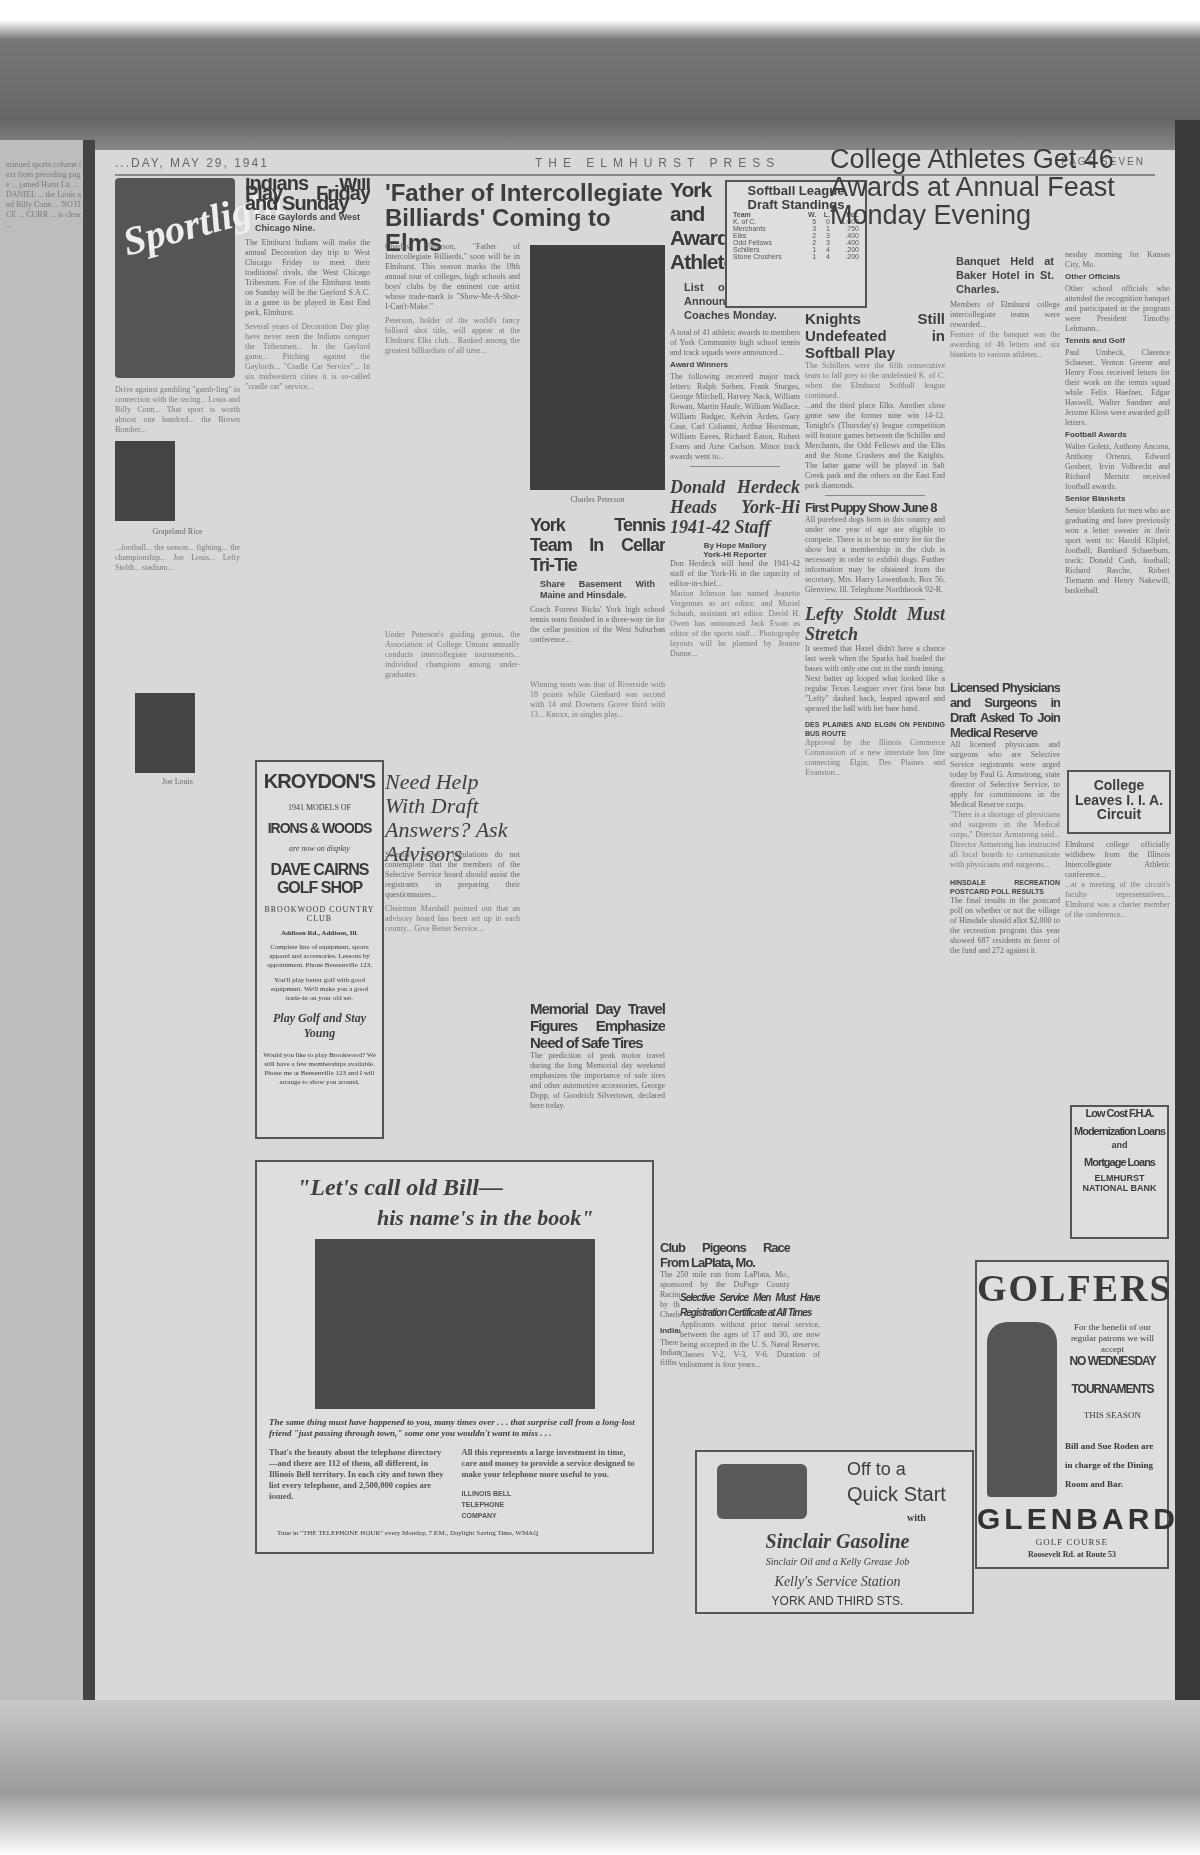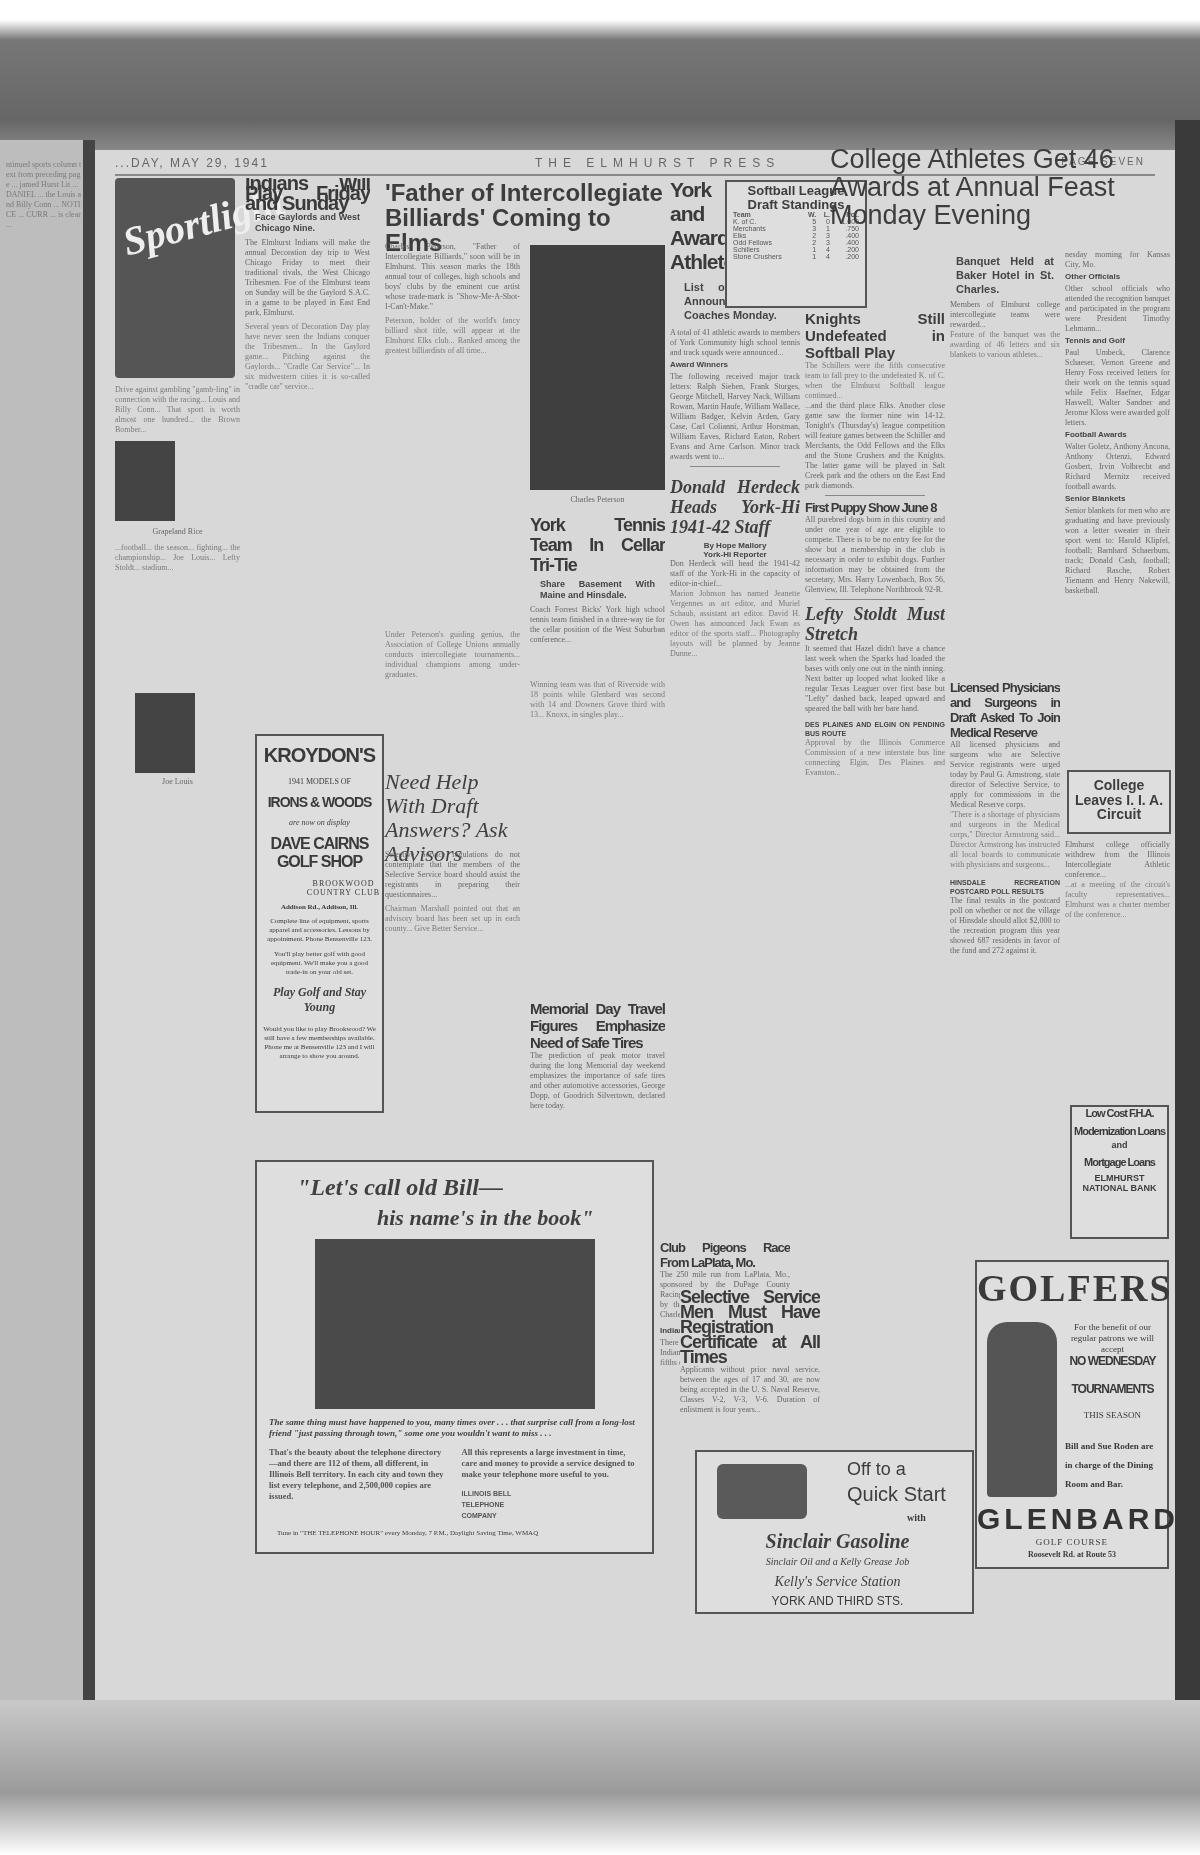--- a/index.html
+++ b/index.html
@@ -79,27 +79,27 @@
   <div class="col" style="left:290px;top:480px;width:135px;height:140px;">
     <div class="filler">Under Peterson's guiding genius, the Association of College Unions annually conducts intercollegiate tournaments... individual champions among under-graduates.</div>
   </div>
 
   <div class="ital" style="position:absolute;left:290px;top:620px;width:135px;font-size:22px;line-height:24px;">Need Help With Draft Answers? Ask Advisors</div>
   <div class="col" style="left:290px;top:700px;width:135px;height:400px;">
     <div>Selective Service regulations do not contemplate that the members of the Selective Service board should assist the registrants in preparing their questionnaires...</div>
     <div class="filler" style="margin-top:4px;">Chairman Marshall pointed out that an advisory board has been set up in each county... Give Better Service...</div>
   </div>
 
-  <div class="box" style="left:160px;top:584px;width:125px;height:375px;text-align:center;">
+  <div class="box" style="left:160px;top:610px;width:125px;height:375px;text-align:center;">
     <div class="hl-cond" style="font-size:20px;margin-top:8px;">KROYDON'S</div>
     <div style="font-size:8px;margin-top:10px;">1941 MODELS OF</div>
     <div class="hl-cond" style="font-size:14px;margin-top:8px;">IRONS &amp; WOODS</div>
     <div class="ital" style="font-size:8px;margin-top:8px;">are now on display</div>
     <div class="hl-cond" style="font-size:16px;margin:8px 6px 0;">DAVE CAIRNS GOLF SHOP</div>
-    <div style="font-size:8px;margin-top:8px;letter-spacing:1px;padding-left:48px;">BROOKWOOD COUNTRY CLUB</div>
+    <div style="font-size:8px;margin-top:8px;letter-spacing:1px;">BROOKWOOD COUNTRY CLUB</div>
     <div style="font-size:7px;font-weight:bold;margin-top:6px;">Addison Rd., Addison, Ill.</div>
     <div style="font-size:7px;margin:6px 6px 0;line-height:9px;">Complete line of equipment, sports apparel and accessories. Lessons by appointment. Phone Bensenville 123.</div>
     <div style="font-size:7px;margin:6px 6px 0;line-height:9px;">You'll play better golf with good equipment. We'll make you a good trade-in on your old set.</div>
     <div class="ital" style="font-size:12px;font-weight:bold;margin:8px 6px 0;">Play Golf and Stay Young</div>
     <div style="font-size:7px;margin:10px 6px 0;line-height:9px;">Would you like to play Brookwood? We still have a few memberships available. Phone me at Bensenville 123 and I will arrange to show you around.</div>
   </div>
 
   <div class="box" style="left:160px;top:1010px;width:395px;height:390px;">
     <div class="ital" style="font-size:24px;font-weight:bold;margin:12px 0 0 40px;">"Let's call old Bill—</div>
     <div class="ital" style="font-size:22px;font-weight:bold;margin:4px 0 0 120px;">his name's in the book"</div>
@@ -146,21 +146,21 @@
   </div>
 
   <div class="col" style="left:565px;top:1090px;width:130px;height:290px;">
     <div class="hl-cond" style="font-size:13px;line-height:15px;">Club Pigeons Race From LaPlata, Mo.</div>
     <div>The 250 mile run from LaPlata, Mo., sponsored by the DuPage County Racing Pigeon club Sunday, was won by the bird of "Fat" Meuleman, St. Charles fancier...</div>
     <div class="sub" style="font-size:8px;margin-top:4px;">Indians in Mexico</div>
     <div>There are approximately 8,000,000 Indians in Mexico, constituting two-fifths of the total population.</div>
   </div>
 
   <div class="col" style="left:585px;top:1140px;width:140px;height:150px;background:#d8d8d8;">
-    <div class="hl-cond" style="font-size:18px;line-height:15px;">Selective Service Men Must Have Registration Certificate at All Times</div>
+    <div class="hl-cond" style="font-size:10px;line-height:15px;font-style:italic;">Selective Service Men Must Have Registration Certificate at All Times</div>
     <div>Applicants without prior naval service, between the ages of 17 and 30, are now being accepted in the U. S. Naval Reserve, Classes V-2, V-3, V-6. Duration of enlistment is four years...</div>
   </div>
 
   <div class="box" style="left:630px;top:30px;width:130px;height:120px;padding:2px 4px;">
     <div class="hl center" style="font-size:13px;">Softball League Draft Standings</div>
     <table class="stand">
       <thead>
           <tr>
         <th>Team</th>
         <th class="n">W.</th>

